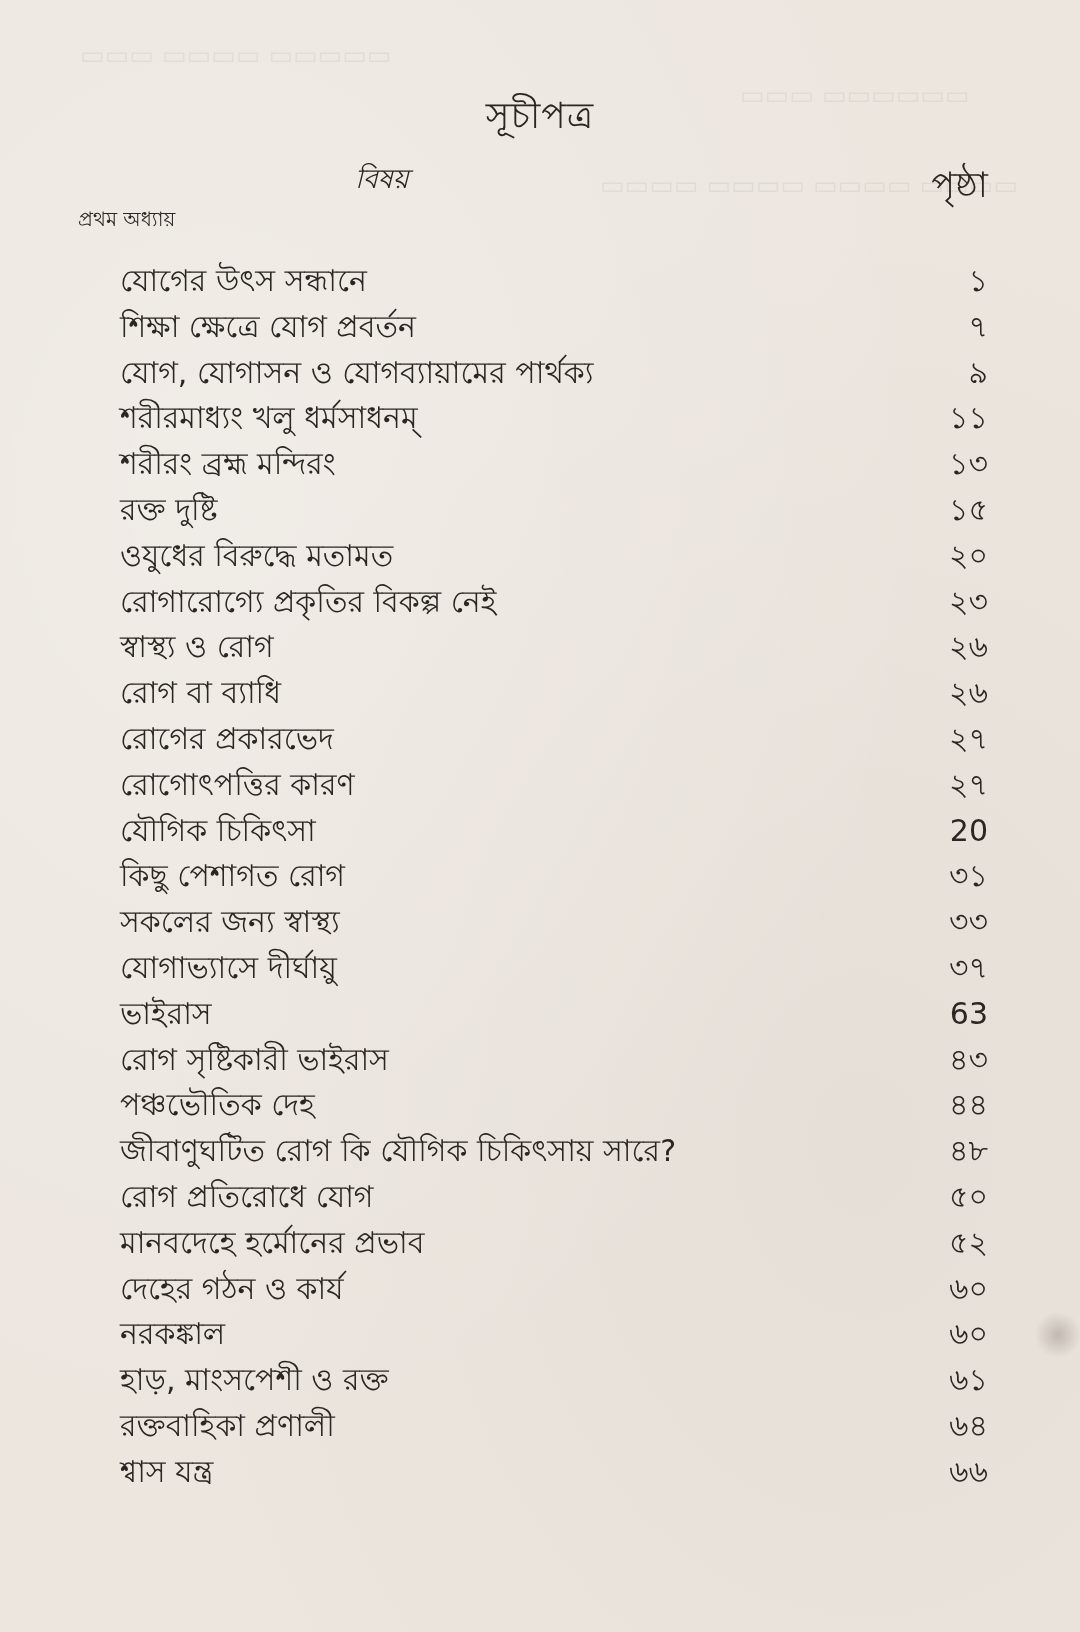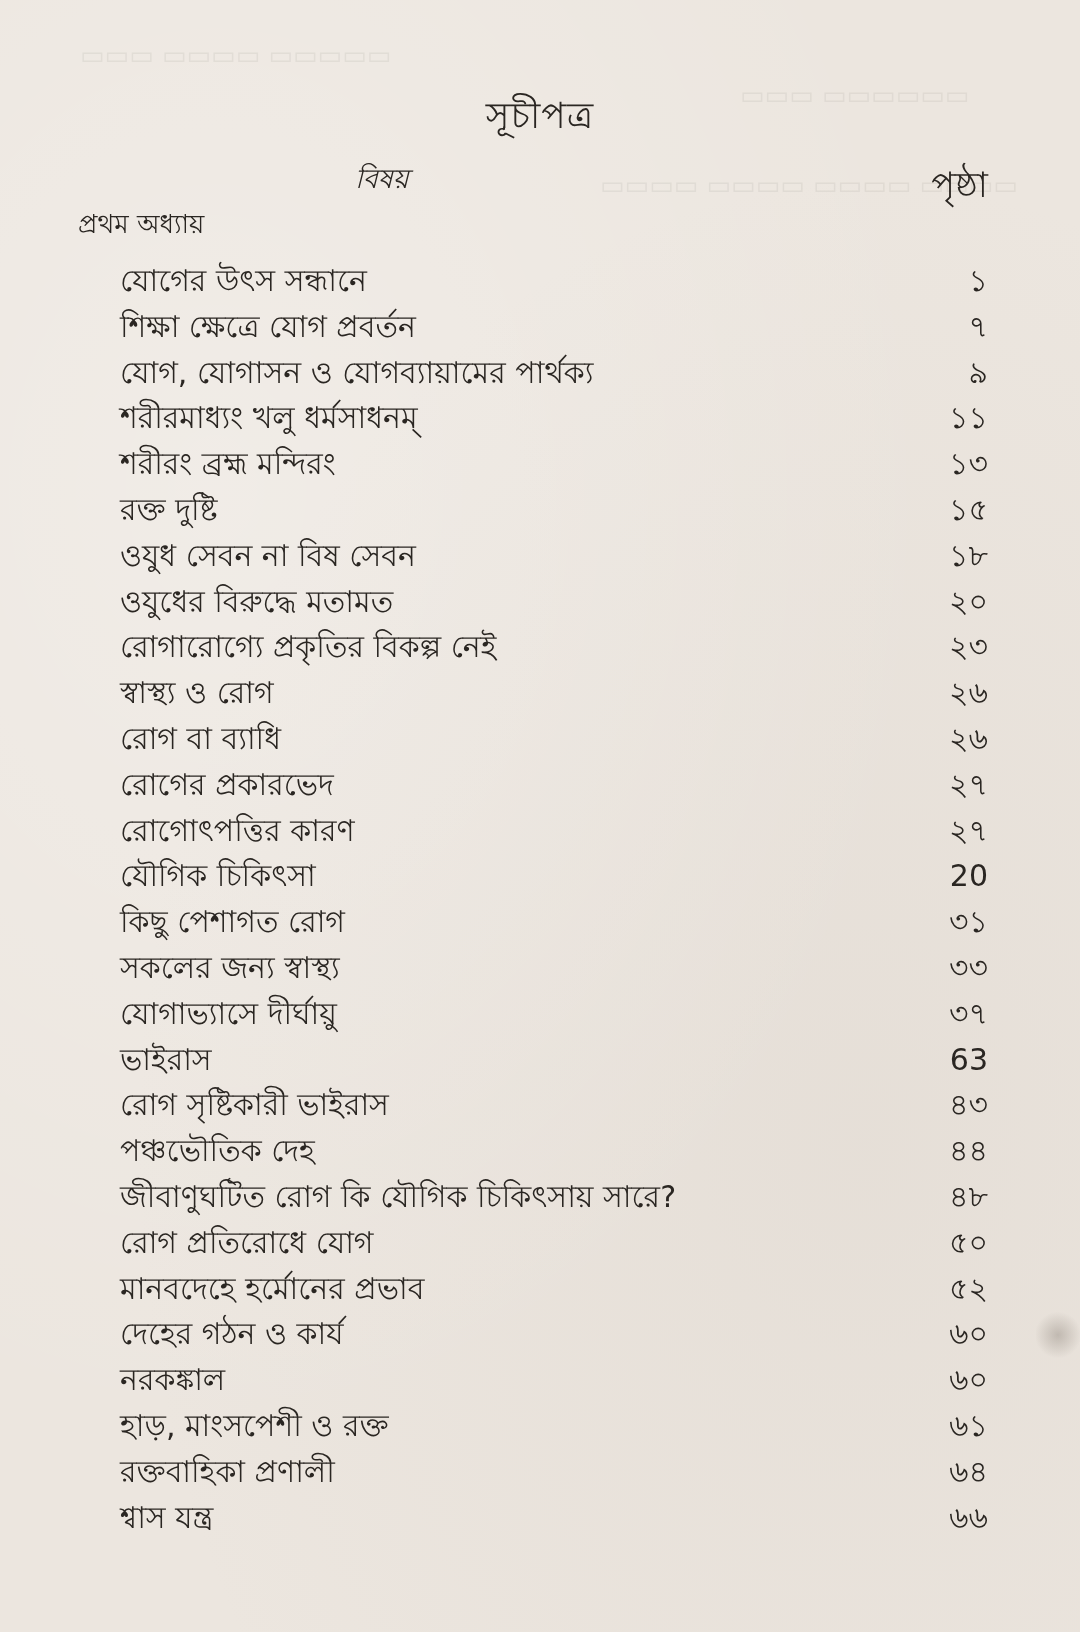--- a/index.html
+++ b/index.html
@@ -47,21 +47,21 @@
     .col-header-page {
       position: absolute;
       right: 92px;
       top: 158px;
       font-size: 35px;
     }
     .chapter-heading {
       position: absolute;
       left: 78px;
       top: 204px;
-      font-size: 26px;
+      font-size: 20px;
     }
     .toc-list {
       position: absolute;
       left: 0; right: 0;
       top: 258px;
     }
     .toc-row {
       position: relative;
       height: 45.8px;
       font-size: 30px;
@@ -123,24 +123,20 @@
     </div>
   <div class="toc-row">
       <span class="toc-title">শরীরং ব্রহ্ম মন্দিরং</span>
       <span class="toc-page">১৩</span>
     </div>
   <div class="toc-row">
       <span class="toc-title">রক্ত দুষ্টি</span>
       <span class="toc-page">১৫</span>
     </div>
   <div class="toc-row">
-      <span class="toc-title">ওযুধ সেবন না বিষ সেবন</span>
-      <span class="toc-page">১৮</span>
-    </div>
-  <div class="toc-row">
       <span class="toc-title">ওযুধের বিরুদ্ধে মতামত</span>
       <span class="toc-page">২০</span>
     </div>
   <div class="toc-row">
       <span class="toc-title">রোগারোগ্যে প্রকৃতির বিকল্প নেই</span>
       <span class="toc-page">২৩</span>
     </div>
   <div class="toc-row">
       <span class="toc-title">স্বাস্থ্য ও রোগ</span>
       <span class="toc-page">২৬</span>

